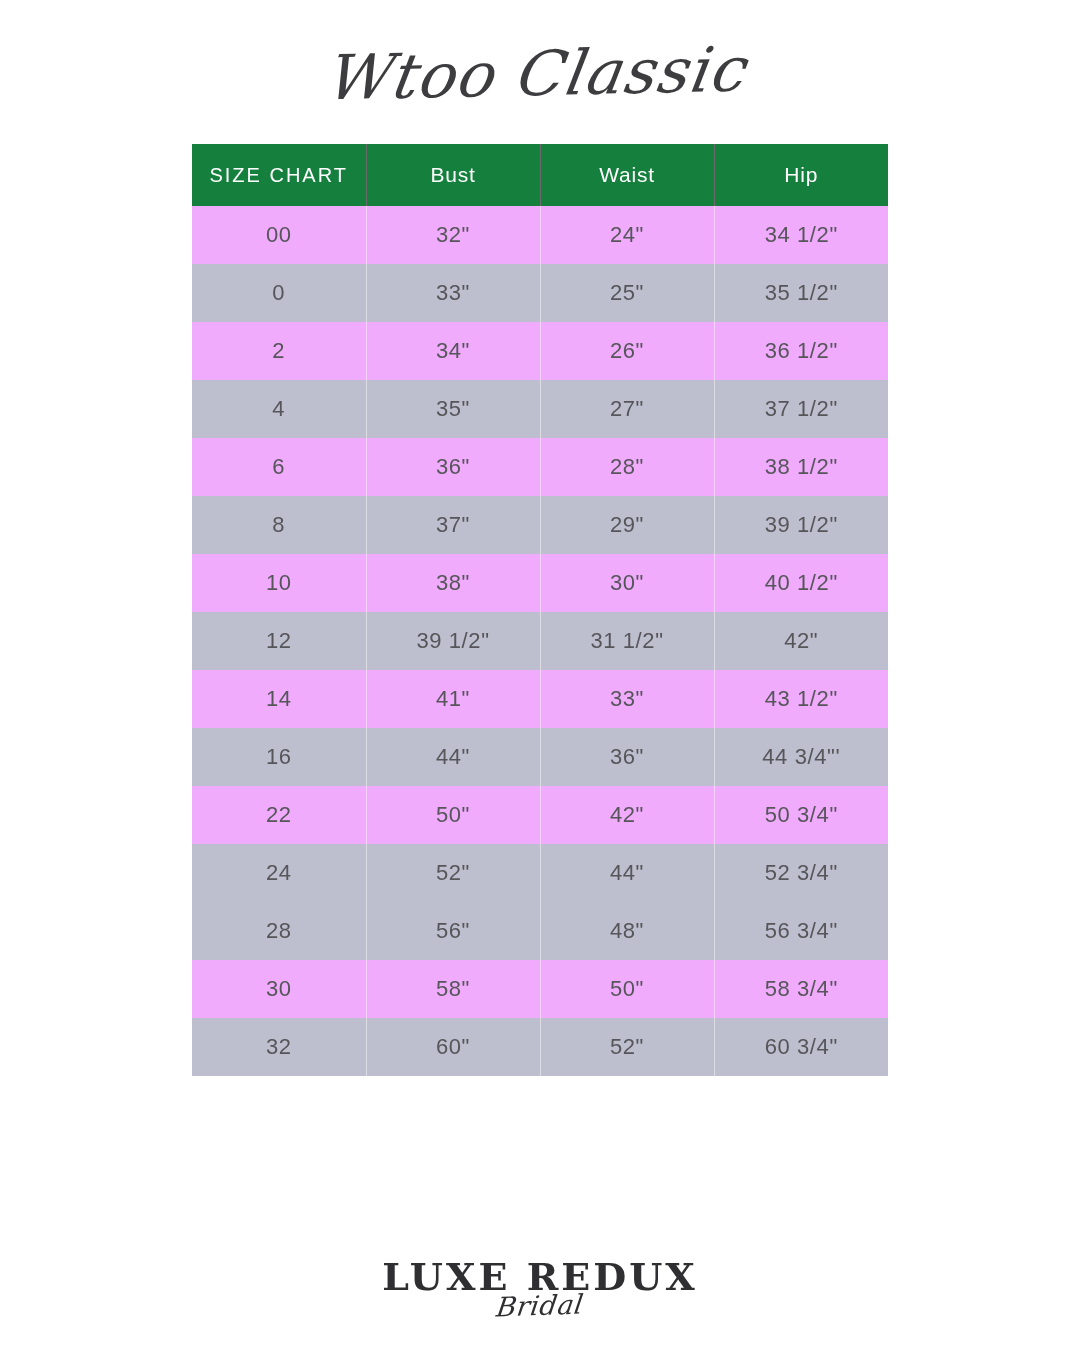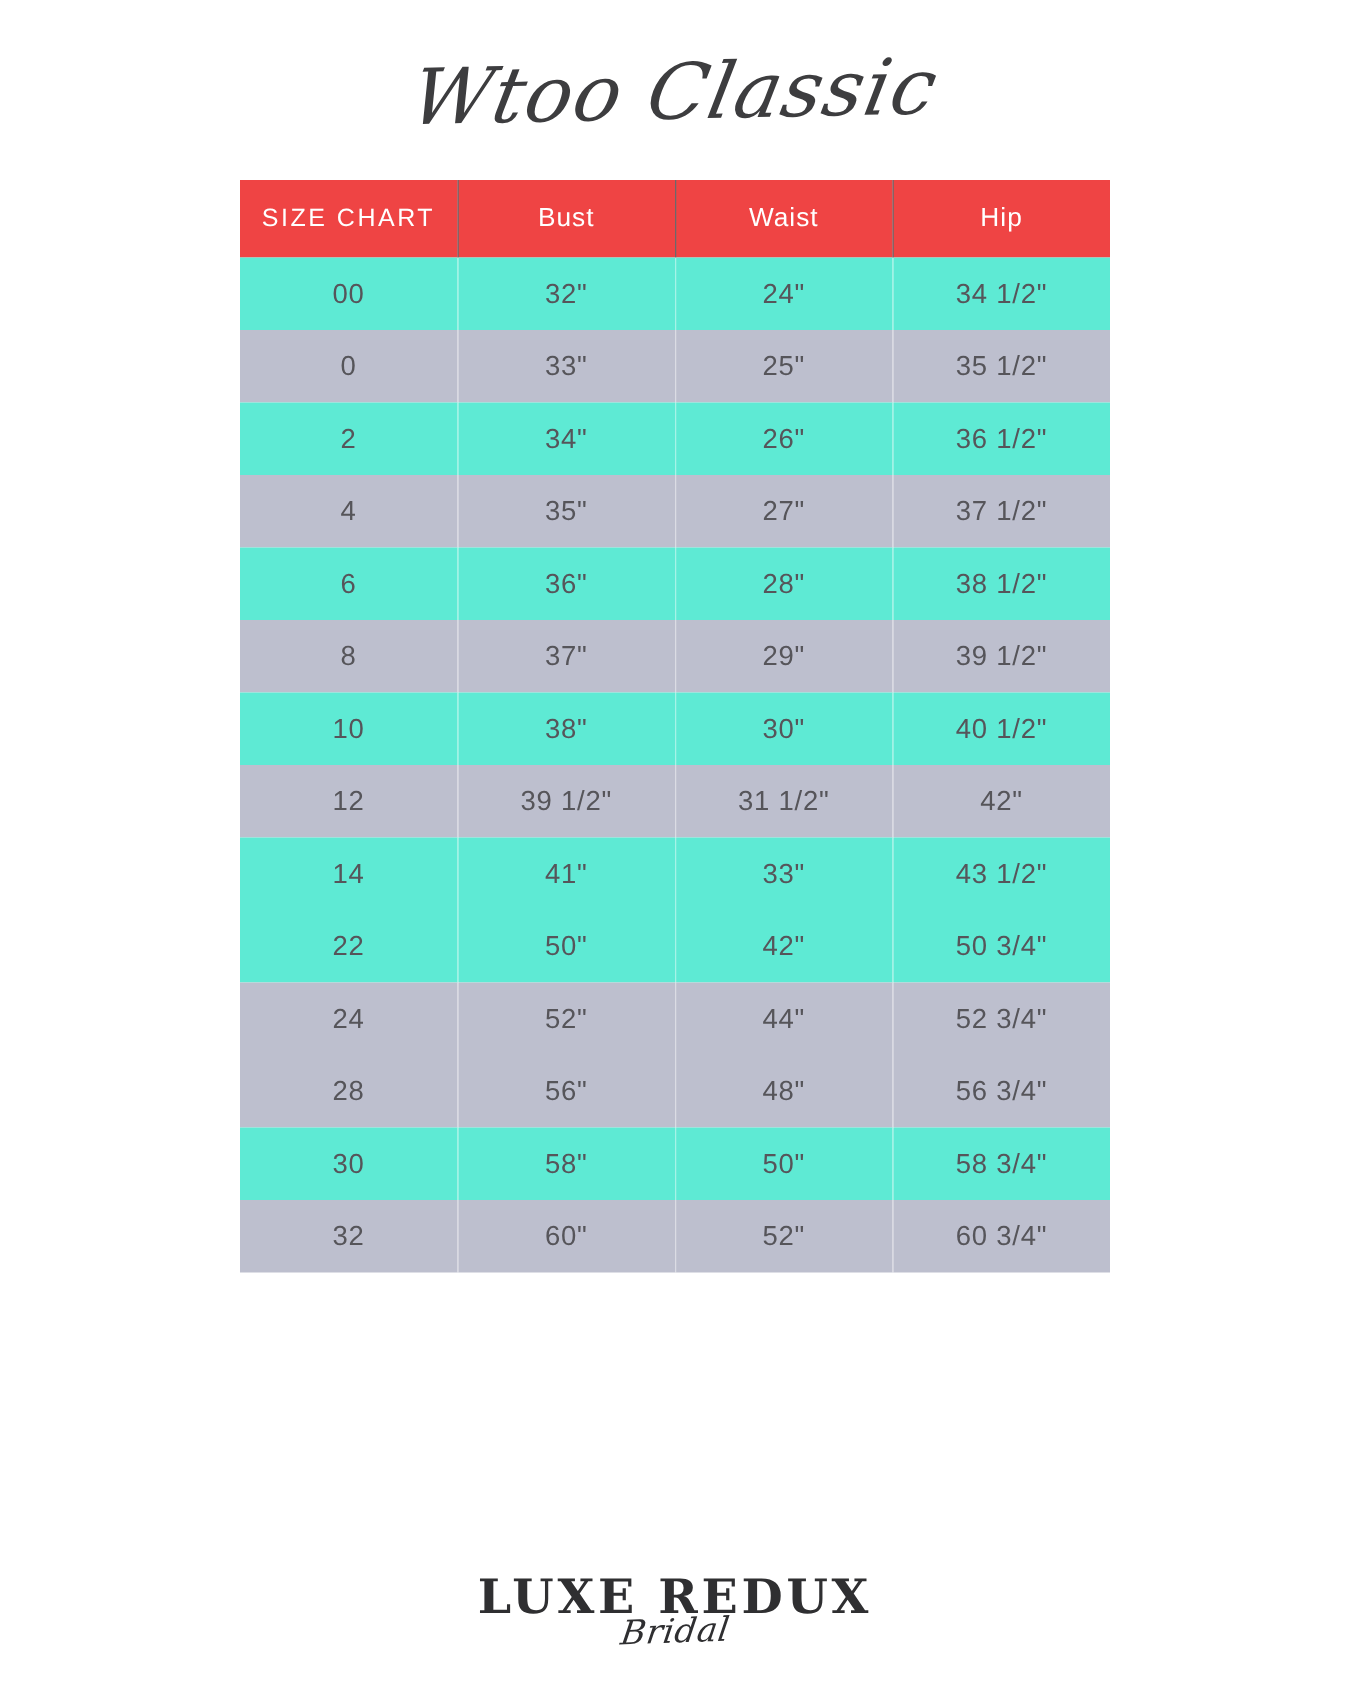--- a/index.html
+++ b/index.html
@@ -45,21 +45,21 @@
     width: 696px;
   }
   table.size-chart {
     width: 696px;
     border-collapse: collapse;
     table-layout: fixed;
   }
   table.size-chart col { width: 174px; }
 
   thead th {
-    background: #ef4444;
+    background: #15803d;
     color: #ffffff;
     font-weight: 400;
     font-size: 21px;
     letter-spacing: 0.8px;
     height: 62px;
     vertical-align: middle;
     text-align: center;
     border-right: 1px solid #6a696c;
     padding: 0;
   }
@@ -75,21 +75,21 @@
     text-align: center;
     font-size: 22px;
     font-weight: 400;
     color: #56555a;
     letter-spacing: 0.6px;
     padding: 0;
     border-right: 1px solid rgba(255,255,255,0.45);
   }
   tbody td:last-child { border-right: none; }
 
-  tbody tr.band-light td { background: #5eead4; }
+  tbody tr.band-light td { background: #f0abfc; }
   tbody tr.band-dark  td { background: #bdbfce; }
 
   
   .logo-wrap {
     position: absolute;
     left: 0;
     top: 1258px;
     width: 1080px;
     height: 92px;
     display: flex;
@@ -187,20 +187,26 @@
           <td>39 1/2"</td>
           <td>31 1/2"</td>
           <td>42"</td>
         </tr>
         <tr class="band-light">
           <td>14</td>
           <td>41"</td>
           <td>33"</td>
           <td>43 1/2"</td>
         </tr>
+        <tr class="band-dark">
+          <td>16</td>
+          <td>44"</td>
+          <td>36"</td>
+          <td>44 3/4"'</td>
+        </tr>
         <tr class="band-light">
           <td>22</td>
           <td>50"</td>
           <td>42"</td>
           <td>50 3/4"</td>
         </tr>
         <tr class="band-dark">
           <td>24</td>
           <td>52"</td>
           <td>44"</td>

